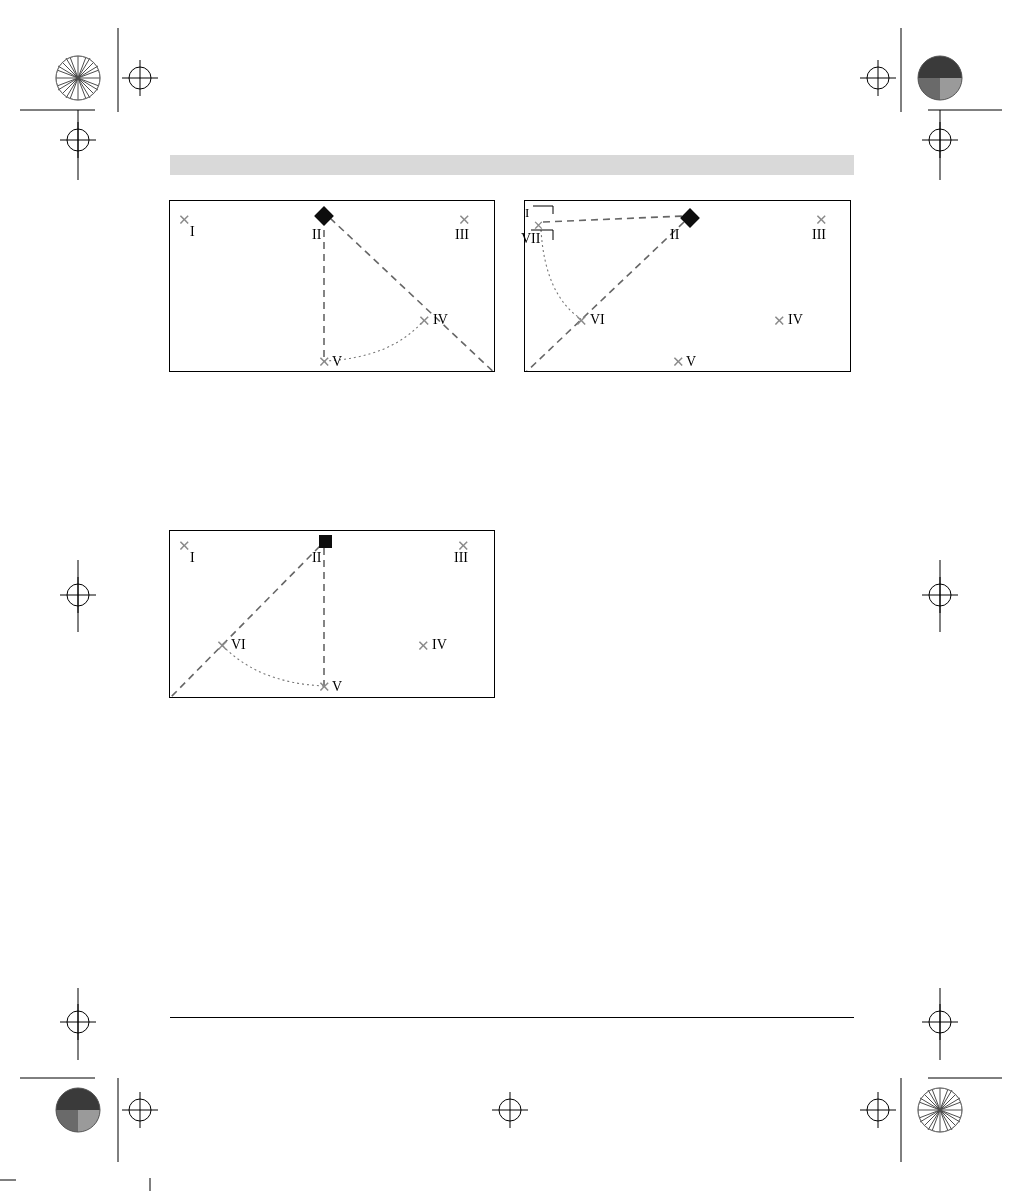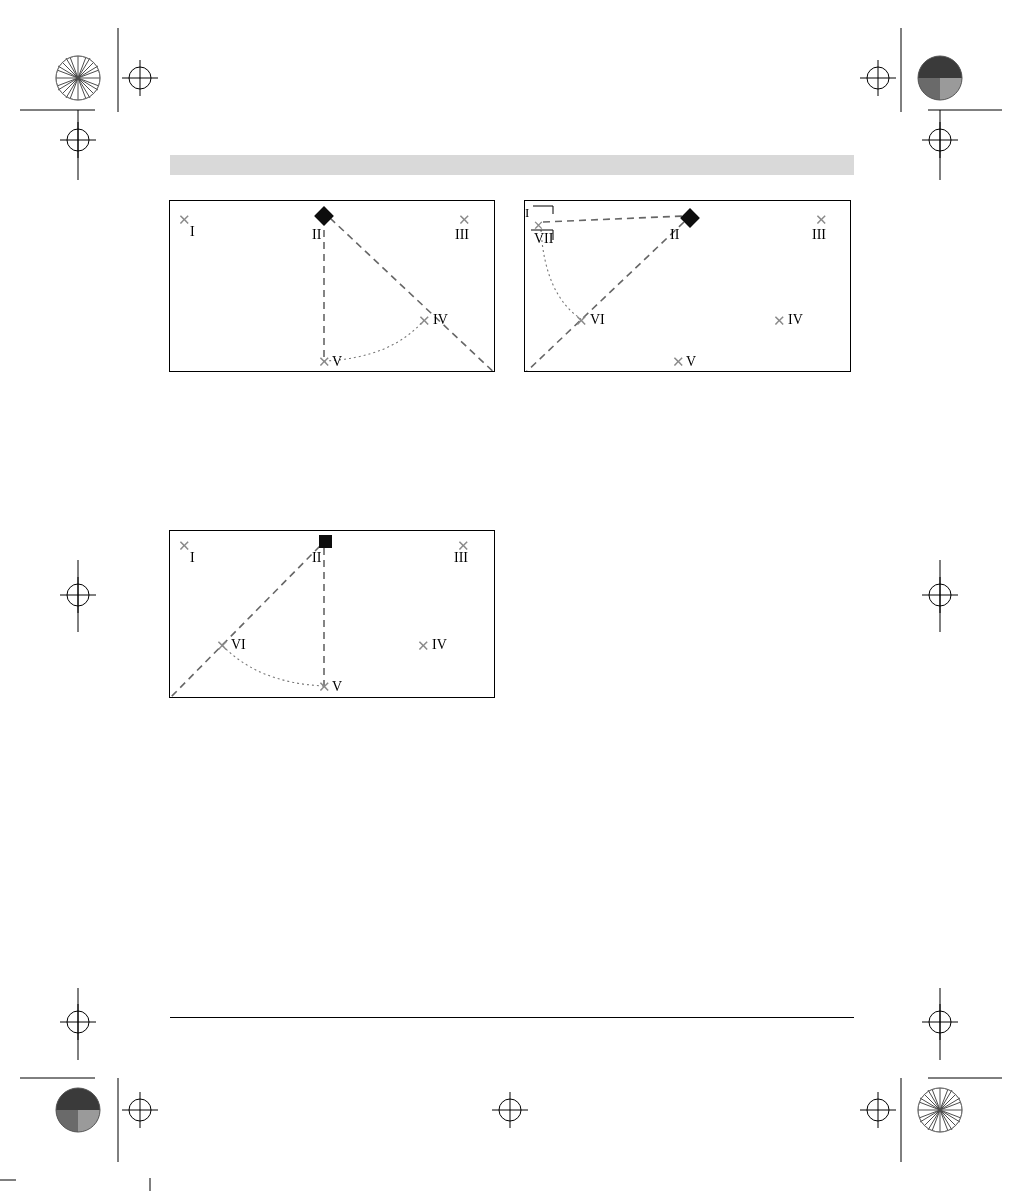--- a/index.html
+++ b/index.html
@@ -204,21 +204,21 @@
       </g>
 
       <g stroke="#000" stroke-width="1" fill="none">
         <path d="M533 206 L553 206 L553 214"></path>
         <path d="M531 230 L553 230 L553 240"></path>
       </g>
     </svg>
     <div class="diamond" style="left:683px;top:211px;"></div>
     <div class="lbl" style="left:525px;top:206px;font-size:13px;">I</div>
     <div class="marker" style="left:533px;top:219px;font-size:13px;">✕</div>
-    <div class="lbl" style="left:534px;top:232px;">VII</div>
+    <div class="lbl" style="left:521px;top:232px;">VII</div>
     <div class="lbl" style="left:670px;top:228px;">II</div>
     <div class="marker" style="left:815px;top:212px;">✕</div>
     <div class="lbl" style="left:812px;top:228px;">III</div>
     <div class="marker" style="left:575px;top:313px;">✕</div>
     <div class="lbl" style="left:590px;top:313px;">VI</div>
     <div class="marker" style="left:773px;top:313px;">✕</div>
     <div class="lbl" style="left:788px;top:313px;">IV</div>
     <div class="marker" style="left:672px;top:354px;">✕</div>
     <div class="lbl" style="left:686px;top:355px;">V</div>
   </div>

